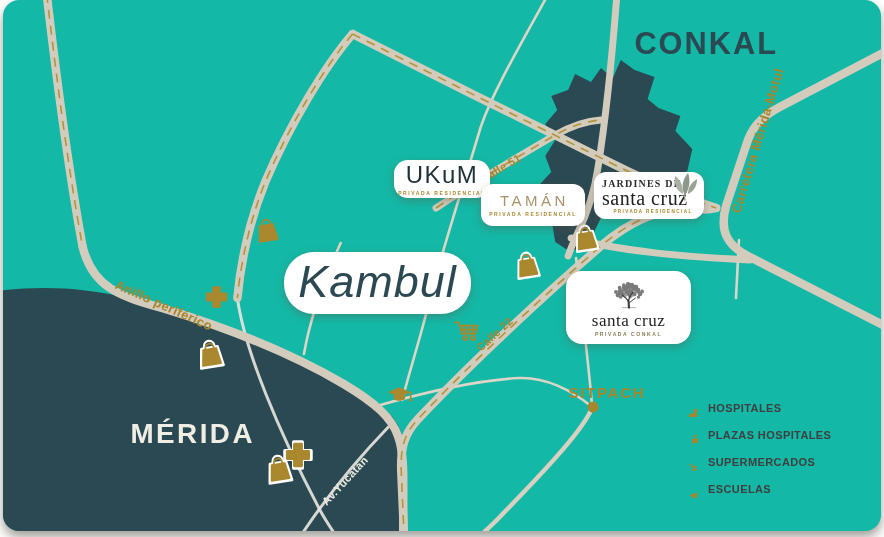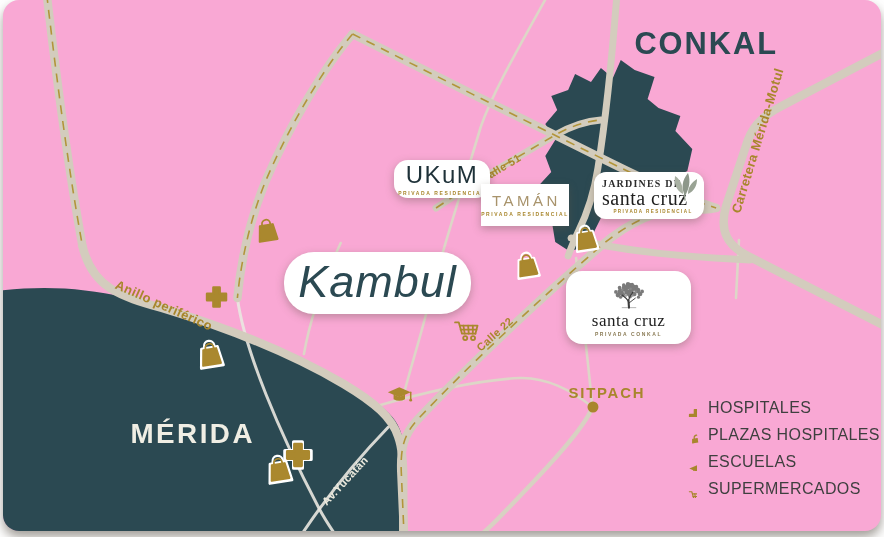--- a/index.html
+++ b/index.html
@@ -1,19 +1,19 @@
 <!DOCTYPE html>
 <html><head>
 <meta charset="utf-8">
 <style>
   html,body{margin:0;padding:0;background:#ffffff;width:884px;height:537px;overflow:hidden;
     font-family:"Liberation Sans", sans-serif;}
   .page{position:relative;width:884px;height:537px;background:#ffffff;}
   .map{position:absolute;left:3px;top:0;width:878px;height:531px;border-radius:16px;
-    background:#f9a8d4;overflow:hidden;box-shadow:0 6px 11px rgba(85,78,68,.55);}
+    background:#14b8a6;overflow:hidden;box-shadow:0 6px 11px rgba(85,78,68,.55);}
   svg.geo{position:absolute;inset:0;width:100%;height:100%;display:block;}
 
   
   .blob{fill:#2b4952;}
   .road-major{fill:none;stroke:#d3ccbd;stroke-width:8.5;stroke-linecap:round;stroke-linejoin:round;}
   .road-med{fill:none;stroke:#d3ccbd;stroke-width:7;stroke-linecap:round;stroke-linejoin:round;}
   .road-minor{fill:none;stroke:#ddd6c7;stroke-width:2.6;stroke-linecap:round;}
   .road-thin4{fill:none;stroke:#d8d1c2;stroke-width:4.5;stroke-linecap:round;}
   .road-white{fill:none;stroke:#e9e7e0;stroke-width:3;stroke-linecap:round;opacity:.9;}
   .dashline{fill:none;stroke:#b2953a;stroke-width:1.6;stroke-dasharray:9 7;}
@@ -26,38 +26,38 @@
   .roadlabel-big{font-size:13px;fill:#a8862c;font-weight:700;letter-spacing:.4px;}
   .roadlabel-white{font-size:11px;fill:#eceade;font-weight:700;letter-spacing:.4px;}
 
   
   .badge{position:absolute;background:#ffffff;box-shadow:0 3px 8px rgba(95,85,70,.38);
     display:flex;flex-direction:column;align-items:center;justify-content:center;text-align:center;}
   .badge-kambul{left:281px;top:252px;width:187px;height:62px;border-radius:30px;}
   .kambul-name{font-size:45px;font-weight:300;color:#2b4952;letter-spacing:1px;line-height:1;margin-top:-4px;font-style:italic;}
   .badge-ukum{left:391px;top:160px;width:96px;height:38px;border-radius:14px;}
   .ukum-name{font-size:24px;font-weight:300;color:#1e3138;letter-spacing:1.5px;line-height:1;}
-  .badge-taman{left:478px;top:184px;width:88px;height:42px;border-radius:0;}
+  .badge-taman{left:478px;top:184px;width:104px;height:42px;border-radius:12px;}
   .taman-name{font-size:15px;font-weight:400;color:#a8936b;letter-spacing:3.5px;line-height:1;margin-left:3px;}
   .tagline{font-size:5px;color:#a8862c;letter-spacing:1.6px;margin-top:3px;font-weight:700;}
   .badge-jardines{left:591px;top:172px;width:110px;height:47px;border-radius:12px;align-items:flex-start;padding-left:8px;box-sizing:border-box;}
   .jardines-line1{font-family:"Liberation Serif",serif;font-size:10px;letter-spacing:1.2px;color:#2d2d2d;font-weight:700;}
   .jardines-line2{font-family:"Liberation Serif",serif;font-size:20px;color:#1e1e1e;line-height:.9;letter-spacing:.5px;}
   .jardines-tag{font-size:4.6px;color:#a8862c;letter-spacing:1.4px;margin-top:2px;font-weight:700;align-self:center;}
   .leaf-ornament{position:absolute;right:2px;top:-2px;width:30px;height:32px;}
   .badge-santacruz{left:563px;top:271px;width:125px;height:73px;border-radius:16px;justify-content:flex-start;padding-top:2px;box-sizing:border-box;}
   .santacruz-name{font-family:"Liberation Serif",serif;font-size:17px;color:#1e1e1e;line-height:1;margin-top:-3px;letter-spacing:.5px;}
   .santacruz-tag{font-size:5px;color:#8a7b55;letter-spacing:1.6px;margin-top:2px;font-weight:700;}
   .tree-art{width:64px;height:42px;flex:0 0 auto;}
 
   
   .legend{position:absolute;left:676px;top:399px;display:flex;flex-direction:column;gap:9px;}
   .legend-row{display:flex;align-items:center;gap:11px;height:18px;}
   .legend-ic{width:18px;height:18px;color:#a8862c;flex:0 0 auto;}
-  .legend-label{font-size:16px;font-weight:400;color:#3f3f3f;letter-spacing:.4px;white-space:nowrap;}
+  .legend-label{font-size:11px;font-weight:700;color:#3f3f3f;letter-spacing:.4px;white-space:nowrap;}
 </style>
 </head>
 <body>
 
 <div class="page">
   <div class="map">
 
     <svg class="geo" viewBox="0 0 884 531" preserveAspectRatio="none">
       <defs>
         <symbol id="ic-bag" viewBox="-14 -15 28 30">
@@ -247,27 +247,27 @@
           </svg>
         <span class="legend-label">HOSPITALES</span>
       </div>
       <div class="legend-row">
         <svg class="legend-ic" viewBox="-14 -15 28 30" style="transform:rotate(-9deg)">
             <use href="#ic-bag"></use>
           </svg>
         <span class="legend-label">PLAZAS HOSPITALES</span>
       </div>
       <div class="legend-row">
+        <svg class="legend-ic" viewBox="-13 -12 26 24">
+            <use href="#ic-cart"></use>
+          </svg>
+        <span class="legend-label">SUPERMERCADOS</span>
+      </div>
+      <div class="legend-row">
         <svg class="legend-ic" viewBox="-14 -12 28 24">
             <use href="#ic-cap"></use>
           </svg>
         <span class="legend-label">ESCUELAS</span>
       </div>
-      <div class="legend-row">
-        <svg class="legend-ic" viewBox="-13 -12 26 24">
-            <use href="#ic-cart"></use>
-          </svg>
-        <span class="legend-label">SUPERMERCADOS</span>
-      </div>
     </div>
 
   </div>
 </div>
 
 </body></html>

